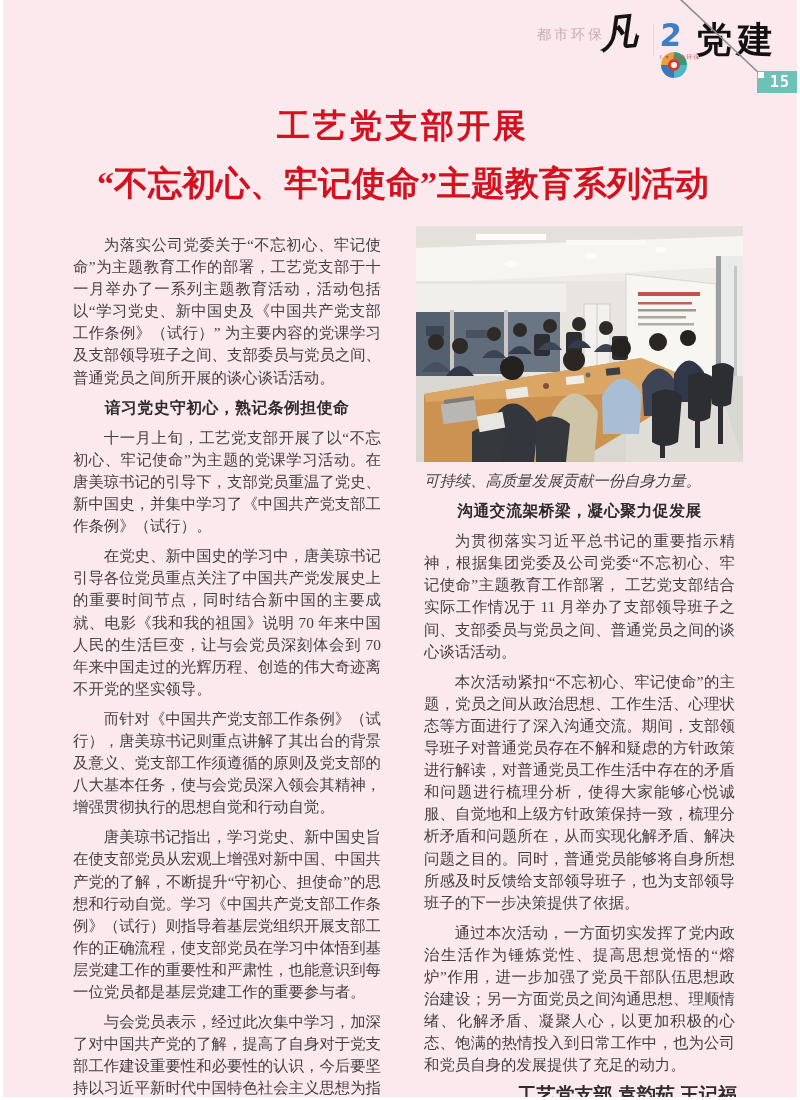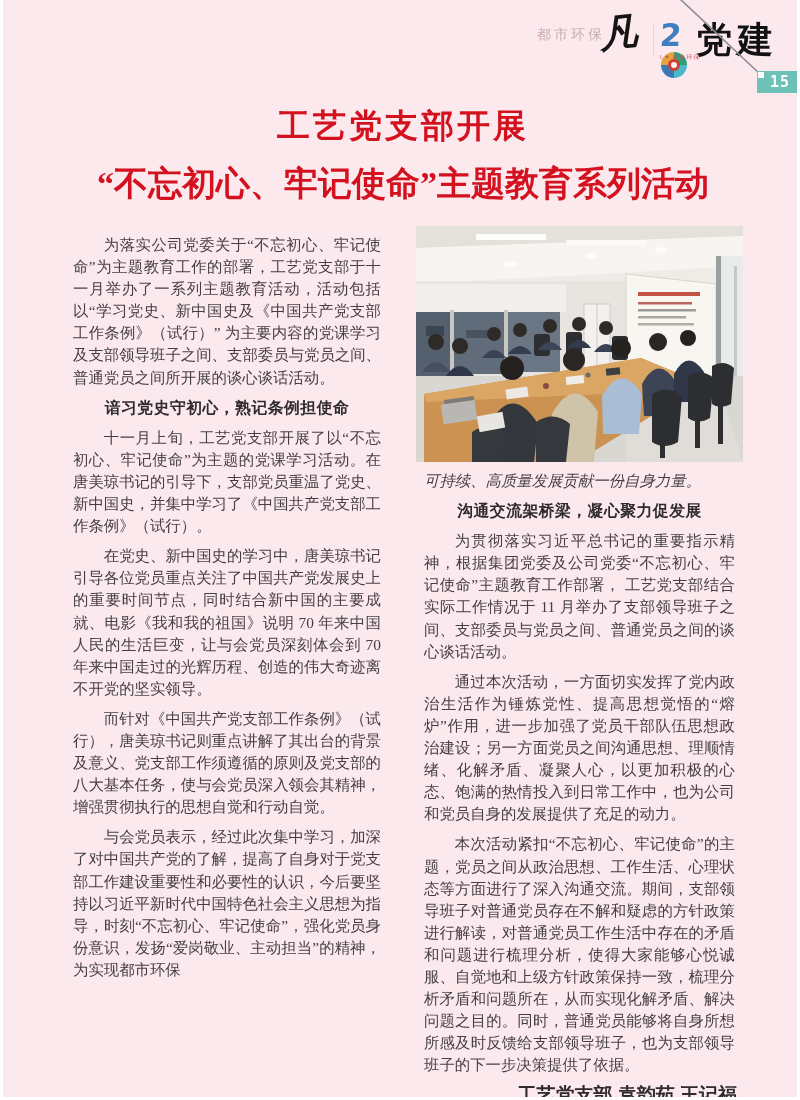--- a/index.html
+++ b/index.html
@@ -122,20 +122,21 @@
     <div class="t1">工艺党支部开展</div>
     <div class="t2">“不忘初心、牢记使命”主题教育系列活动</div>
   </div>
 
   <div class="col col-left">
     <p class="para">为落实公司党委关于“不忘初心、牢记使命”为主题教育工作的部署，工艺党支部于十一月举办了一系列主题教育活动，活动包括以“学习党史、新中国史及《中国共产党支部工作条例》（试行）” 为主要内容的党课学习及支部领导班子之间、支部委员与党员之间、普通党员之间所开展的谈心谈话活动。</p>
     <div class="subhead">谙习党史守初心，熟记条例担使命</div>
     <p class="para">十一月上旬，工艺党支部开展了以“不忘初心、牢记使命”为主题的党课学习活动。在唐美琼书记的引导下，支部党员重温了党史、新中国史，并集中学习了《中国共产党支部工作条例》（试行）。</p>
     <p class="para">在党史、新中国史的学习中，唐美琼书记引导各位党员重点关注了中国共产党发展史上的重要时间节点，同时结合新中国的主要成就、电影《我和我的祖国》说明 70 年来中国人民的生活巨变，让与会党员深刻体会到 70 年来中国走过的光辉历程、创造的伟大奇迹离不开党的坚实领导。</p>
     <p class="para">而针对《中国共产党支部工作条例》（试行），唐美琼书记则重点讲解了其出台的背景及意义、党支部工作须遵循的原则及党支部的八大基本任务，使与会党员深入领会其精神，增强贯彻执行的思想自觉和行动自觉。</p>
+    <p class="para">唐美琼书记指出，学习党史、新中国史旨在使支部党员从宏观上增强对新中国、中国共产党的了解，不断提升“守初心、担使命”的思想和行动自觉。学习《中国共产党支部工作条例》（试行）则指导着基层党组织开展支部工作的正确流程，使支部党员在学习中体悟到基层党建工作的重要性和严肃性，也能意识到每一位党员都是基层党建工作的重要参与者。</p>
     <p class="para">与会党员表示，经过此次集中学习，加深了对中国共产党的了解，提高了自身对于党支部工作建设重要性和必要性的认识，今后要坚持以习近平新时代中国特色社会主义思想为指导，时刻“不忘初心、牢记使命”，强化党员身份意识，发扬“爱岗敬业、主动担当”的精神，为实现都市环保</p>
   </div>
 
   <div class="col col-right">
     <div class="photo-wrap">
       <svg width="327" height="236" viewBox="0 0 327 236">
 
         <rect x="0" y="0" width="327" height="70" fill="#efece8"></rect>
         <rect x="0" y="0" width="327" height="22" fill="#e4e1db"></rect>
         <polygon points="0,22 327,10 327,40 0,58" fill="#f7f5f1"></polygon>
@@ -235,18 +236,18 @@
           <path d="M56 206 q18 -12 34 2 l-4 28 l-30 0 z"></path>
           <path d="M120 196 q18 -12 34 2 l-4 38 l-30 0 z"></path>
         </g>
 
         <rect x="62" y="188" width="26" height="16" fill="#e8e6e2" transform="rotate(-10 75 196)"></rect>
       </svg>
     </div>
     <p class="para noindent">可持续、高质量发展贡献一份自身力量。</p>
     <div class="subhead">沟通交流架桥梁，凝心聚力促发展</div>
     <p class="para">为贯彻落实习近平总书记的重要指示精神，根据集团党委及公司党委“不忘初心、牢记使命”主题教育工作部署， 工艺党支部结合实际工作情况于 11 月举办了支部领导班子之间、支部委员与党员之间、普通党员之间的谈心谈话活动。</p>
+    <p class="para">本次活动紧扣“不忘初心、牢记使命”的主题，党员之间从政治思想、工作生活、心理状态等方面进行了深入沟通交流。期间，支部领导班子对普通党员存在不解和疑虑的方针政策进行解读，对普通党员工作生活中存在的矛盾和问题进行梳理分析，使得大家能够心悦诚服、自觉地和上级方针政策保持一致，梳理分析矛盾和问题所在，从而实现化解矛盾、解决问题之目的。同时，普通党员能够将自身所想所感及时反馈给支部领导班子，也为支部领导班子的下一步决策提供了依据。</p>
     <p class="para">通过本次活动，一方面切实发挥了党内政治生活作为锤炼党性、提高思想觉悟的“熔炉”作用，进一步加强了党员干部队伍思想政治建设；另一方面党员之间沟通思想、理顺情绪、化解矛盾、凝聚人心，以更加积极的心态、饱满的热情投入到日常工作中，也为公司和党员自身的发展提供了充足的动力。</p>
-    <p class="para">本次活动紧扣“不忘初心、牢记使命”的主题，党员之间从政治思想、工作生活、心理状态等方面进行了深入沟通交流。期间，支部领导班子对普通党员存在不解和疑虑的方针政策进行解读，对普通党员工作生活中存在的矛盾和问题进行梳理分析，使得大家能够心悦诚服、自觉地和上级方针政策保持一致，梳理分析矛盾和问题所在，从而实现化解矛盾、解决问题之目的。同时，普通党员能够将自身所想所感及时反馈给支部领导班子，也为支部领导班子的下一步决策提供了依据。</p>
     <div class="byline">工艺党支部 袁韵茹 王记福</div>
   </div>
 
 </div>
 
 </body></html>

